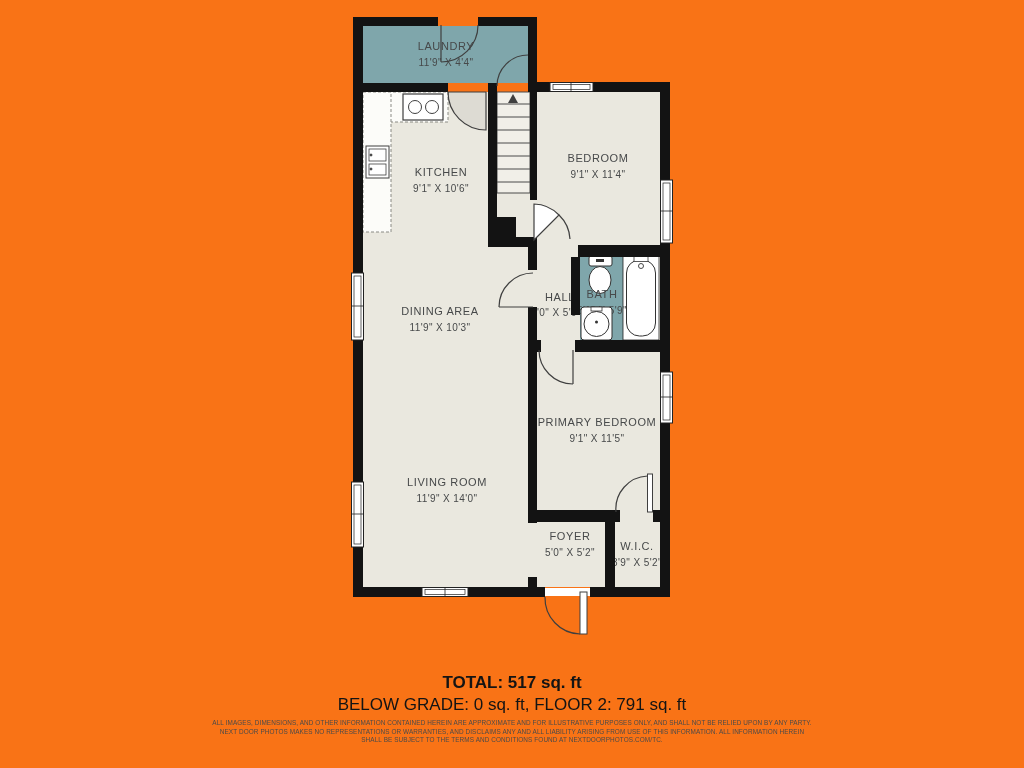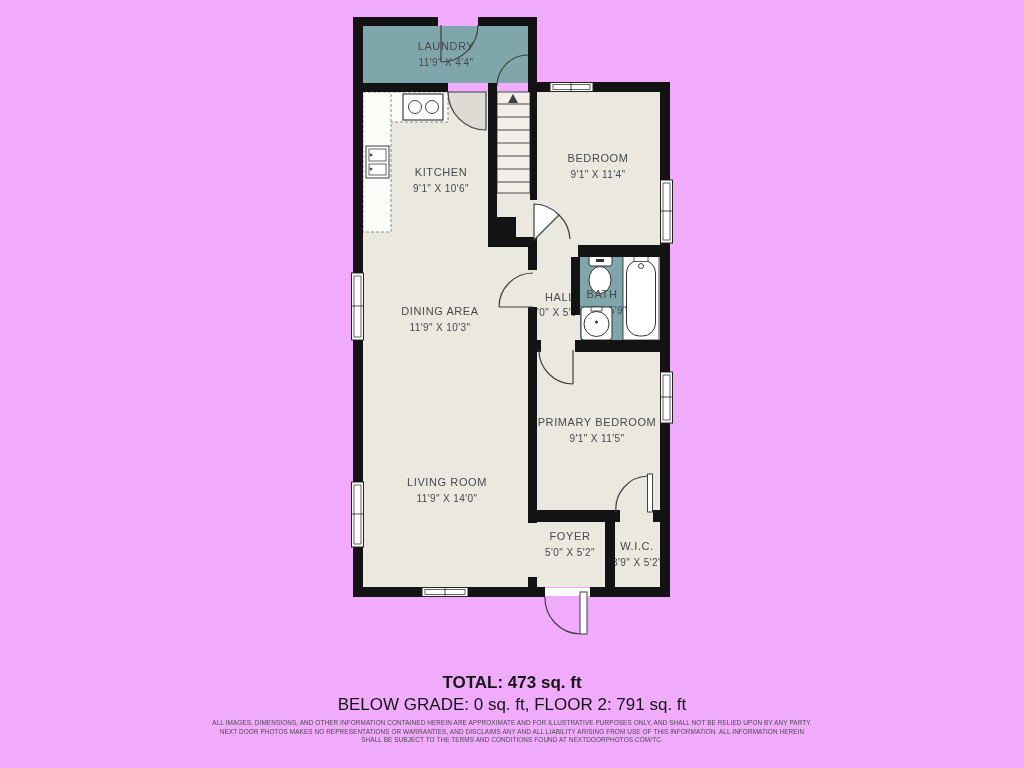--- a/index.html
+++ b/index.html
@@ -1,17 +1,17 @@
 <!DOCTYPE html>
 <html><head>
 <meta charset="utf-8">
 <style>
   html,body{margin:0;padding:0;background:#ffffff;width:1024px;height:768px;overflow:hidden;}
   body{font-family:"Liberation Sans", sans-serif;}
-  .stage{position:relative;width:1024px;height:768px;background:#f0abfc;}
+  .stage{position:relative;width:1024px;height:768px;background:#f97316;}
   svg text{font-family:"Liberation Sans", sans-serif;fill:#47494a;letter-spacing:0.6px;}
   .room-name{font-size:11px;}
   .room-dims{font-size:10px;letter-spacing:0.4px;}
   .summary{position:absolute;left:0;top:672px;width:1024px;text-align:center;color:#141414;line-height:22px;}
   .summary .total{font-size:17px;font-weight:bold;}
   .summary .line{font-size:17px;}
   .disclaimer{margin-top:3px;color:#4a4a4a;font-size:6.4px;line-height:8.5px;letter-spacing:0.1px;}
 </style>
 </head>
 <body>
@@ -219,21 +219,21 @@
     <g>
       <rect x="545" y="588" width="45" height="8" fill="#ffffff" stroke="none"></rect>
       <rect x="580" y="592" width="7" height="42" fill="#ffffff" stroke-width="1"></rect>
       <path d="M580,634 A36,36 0 0 1 545,597"></path>
     </g>
   </g>
 </svg>
 
 
 <div class="summary">
-  <div class="total">TOTAL: 473 sq. ft</div>
+  <div class="total">TOTAL: 517 sq. ft</div>
   <div class="line">BELOW GRADE: 0 sq. ft, FLOOR 2: 791 sq. ft</div>
   <div class="disclaimer">
     <div>ALL IMAGES, DIMENSIONS, AND OTHER INFORMATION CONTAINED HEREIN ARE APPROXIMATE AND FOR ILLUSTRATIVE PURPOSES ONLY, AND SHALL NOT BE RELIED UPON BY ANY PARTY.</div>
     <div>NEXT DOOR PHOTOS MAKES NO REPRESENTATIONS OR WARRANTIES, AND DISCLAIMS ANY AND ALL LIABILITY ARISING FROM USE OF THIS INFORMATION. ALL INFORMATION HEREIN</div>
     <div>SHALL BE SUBJECT TO THE TERMS AND CONDITIONS FOUND AT NEXTDOORPHOTOS.COM/TC.</div>
   </div>
 </div>
 </div>
 
 </body></html>

